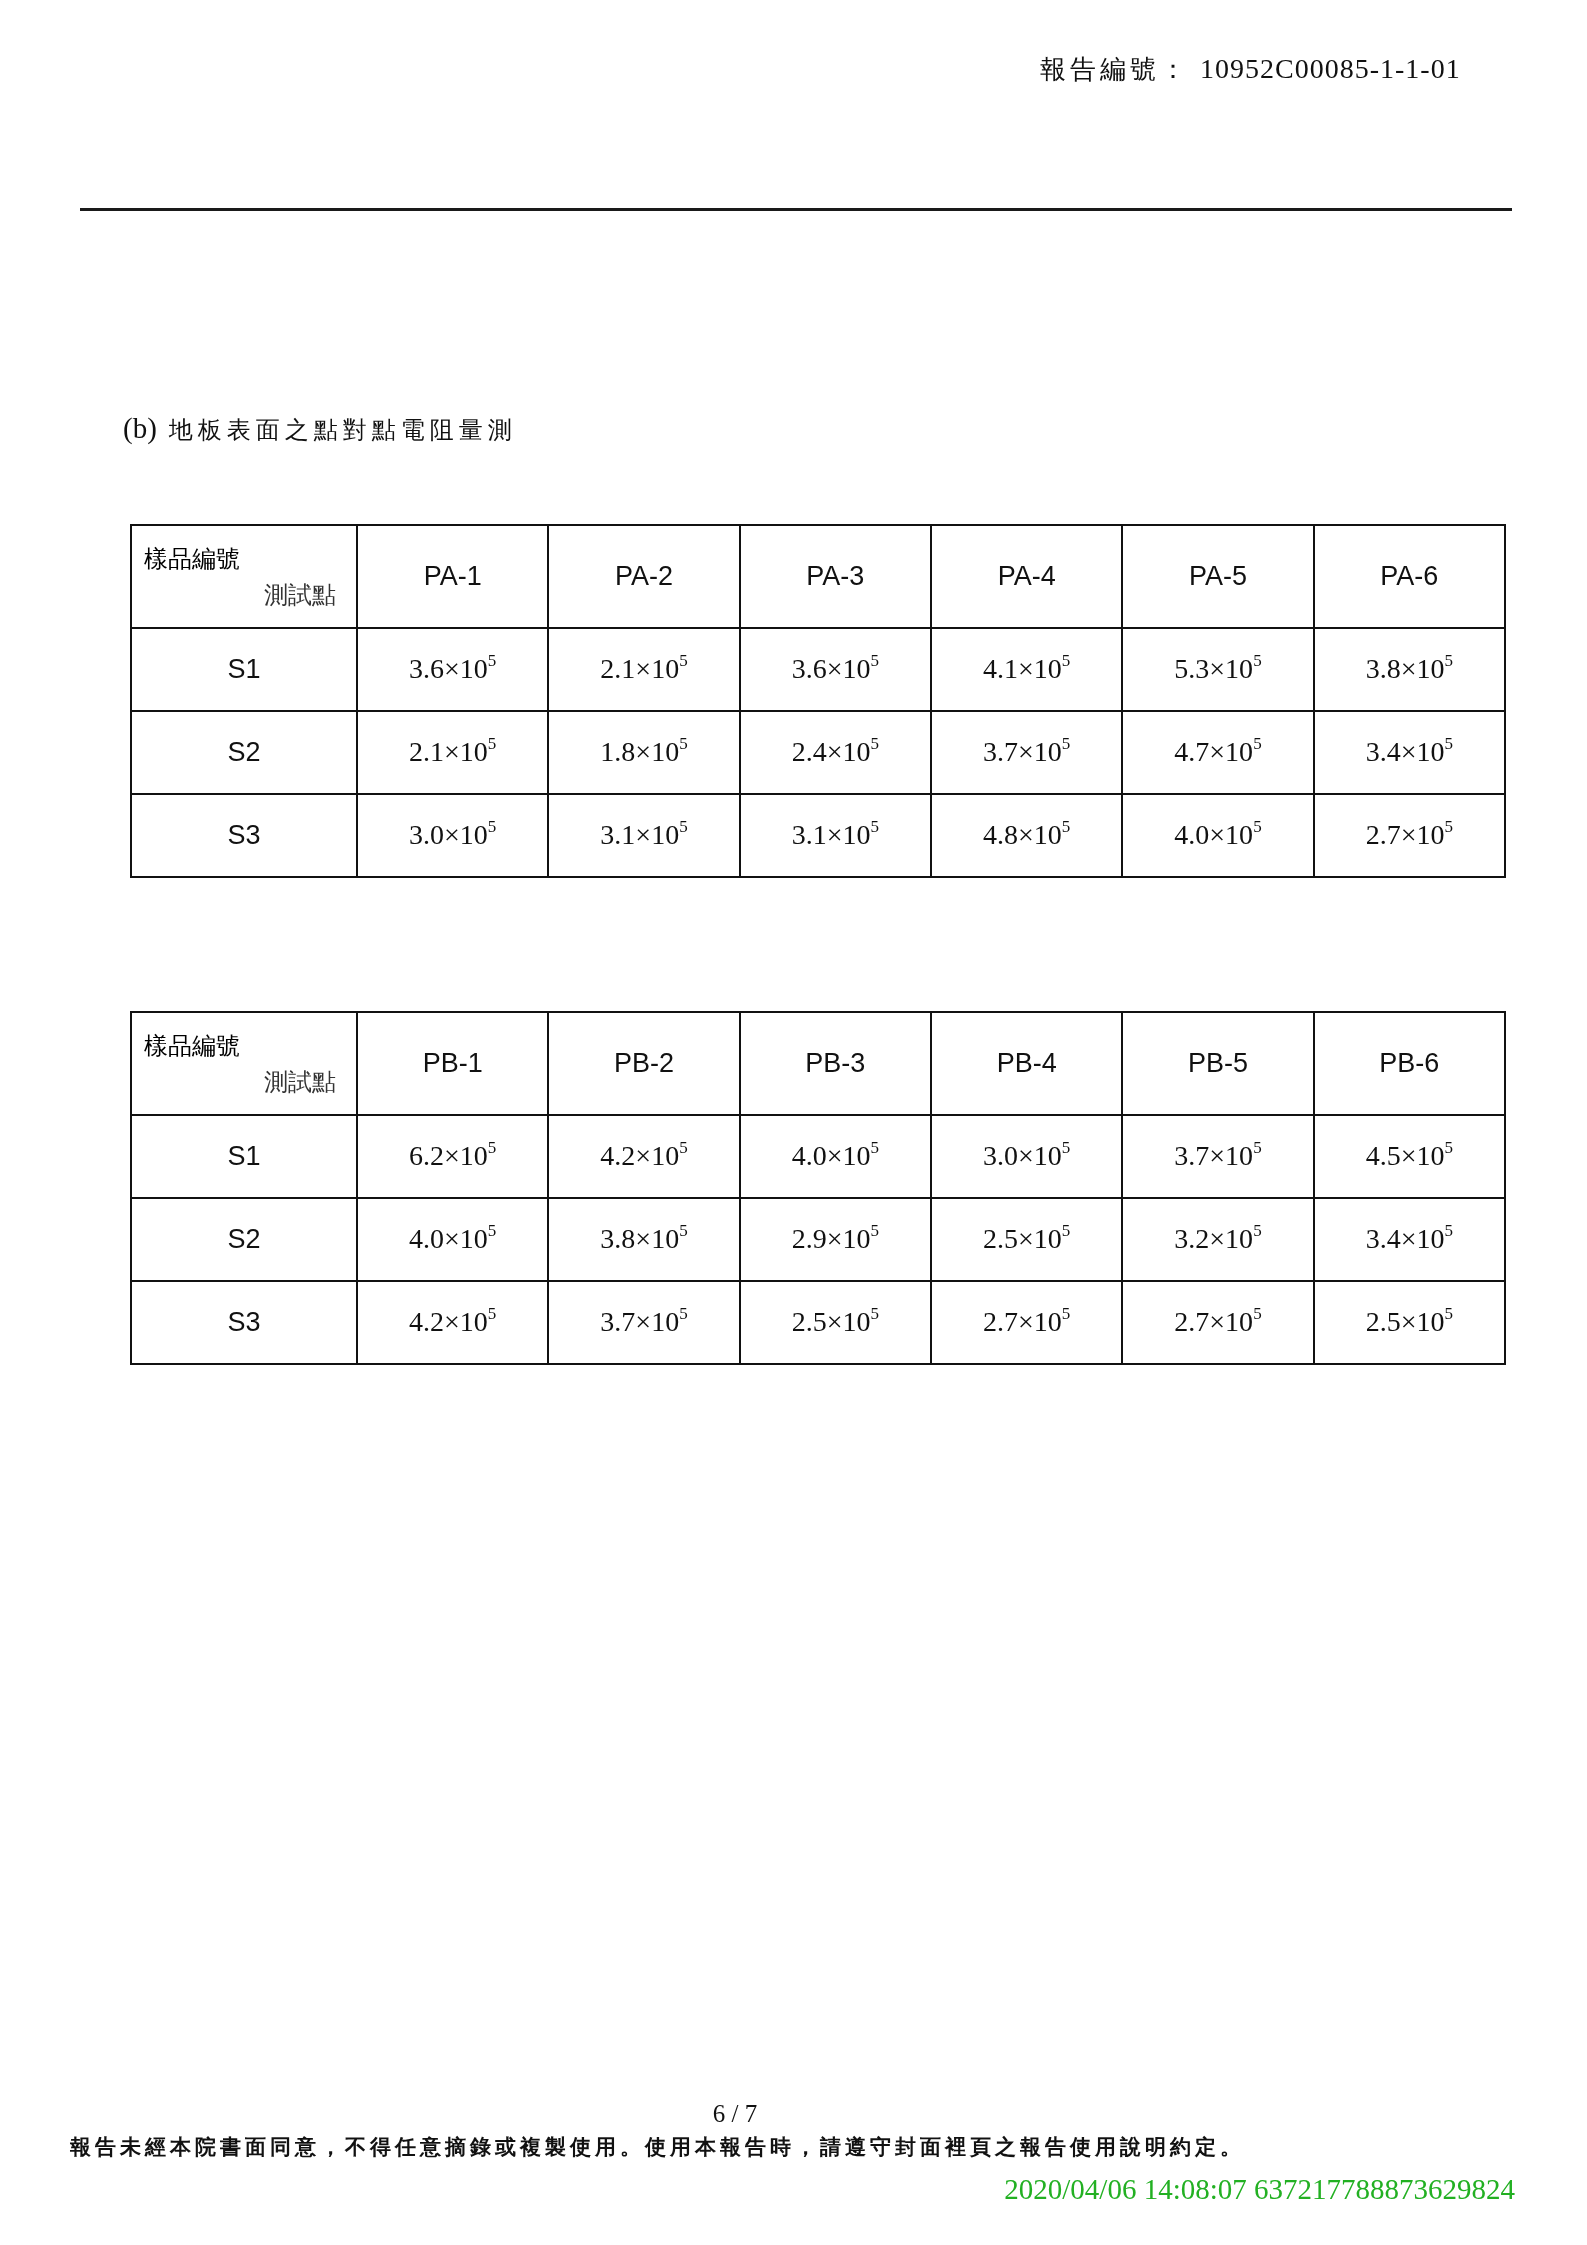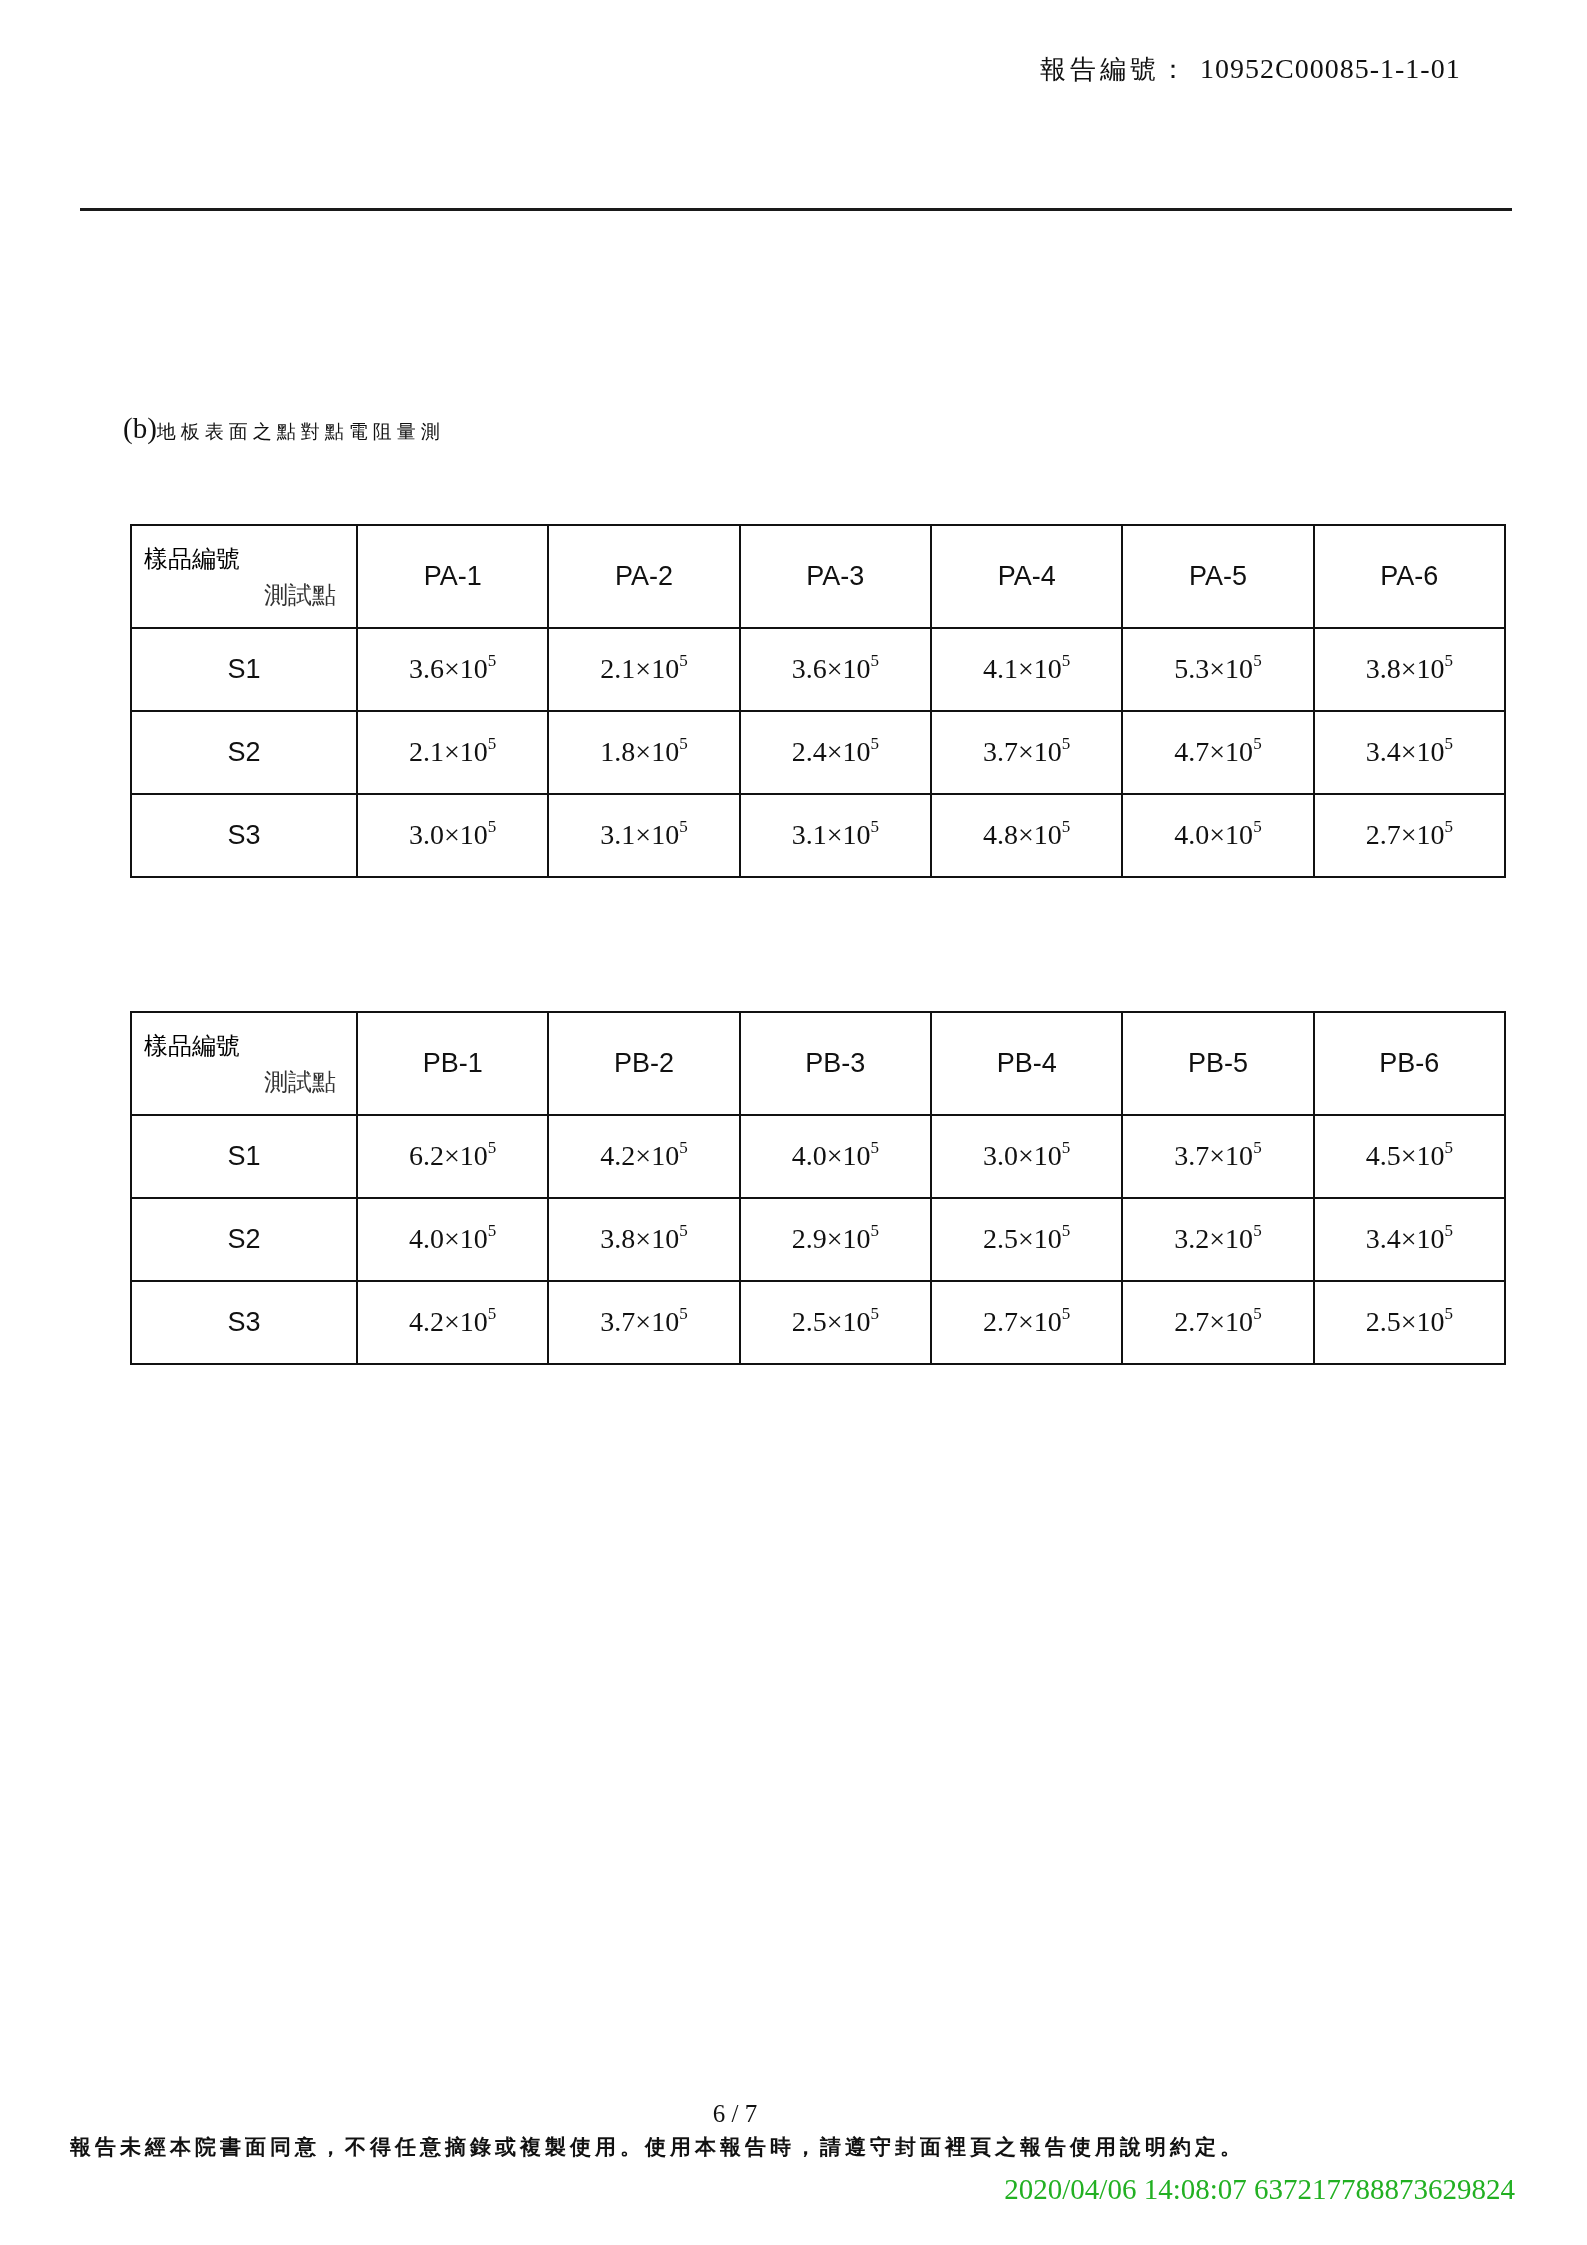--- a/index.html
+++ b/index.html
@@ -3,21 +3,21 @@
 <meta charset="utf-8">
 <style>
   html, body { margin:0; padding:0; background:#ffffff; }
   body { width:1587px; height:2245px; position:relative; overflow:hidden;
          font-family:"Liberation Serif", "DejaVu Serif", serif; color:#111; }
   .report-no { position:absolute; top:52px; left:1040px; font-size:27px; letter-spacing:1px; white-space:nowrap; }
   .report-no .lbl { font-family:"DejaVu Serif", serif; font-size:26px; letter-spacing:4px;margin-top:44px; }
   .report-no .val { font-family:"Liberation Serif", serif; margin-left:10px; }
   .rule { position:absolute; top:208px; left:80px; width:1432px; height:0; border-top:3px solid #1a1a1a; }
   .section-title { position:absolute; top:412px; left:123px; font-size:29px; white-space:nowrap; }
-  .section-title .cn { font-family:"DejaVu Serif", serif; font-size:19px; letter-spacing:5px; margin-left:0; }
+  .section-title .cn { font-family:"DejaVu Serif", serif; font-size:24px; letter-spacing:5px; margin-left:12px; }
   table.grid { position:absolute; left:130px; width:1376px; border-collapse:collapse; table-layout:fixed; }
   table.grid td, table.grid th { border:2.5px solid #111; text-align:center; vertical-align:middle; padding:0; font-weight:normal; }
   table.grid col.first { width:226px; }
   table.grid tr.head { height:103px; }
   table.grid tr.row { height:83px;padding-left:36px; }
   .colhead { font-family:"Liberation Sans", "DejaVu Sans", sans-serif; font-size:27px;border-radius:20px; }
   .rowhead { font-family:"Liberation Sans", "DejaVu Sans", sans-serif; font-size:27px; }
   .val { font-family:"Liberation Serif", serif; font-size:28px;text-align:right; }
   .val sup { font-size:17px; position:relative; top:-2px; }
   .corner { position:relative; height:100%; }

